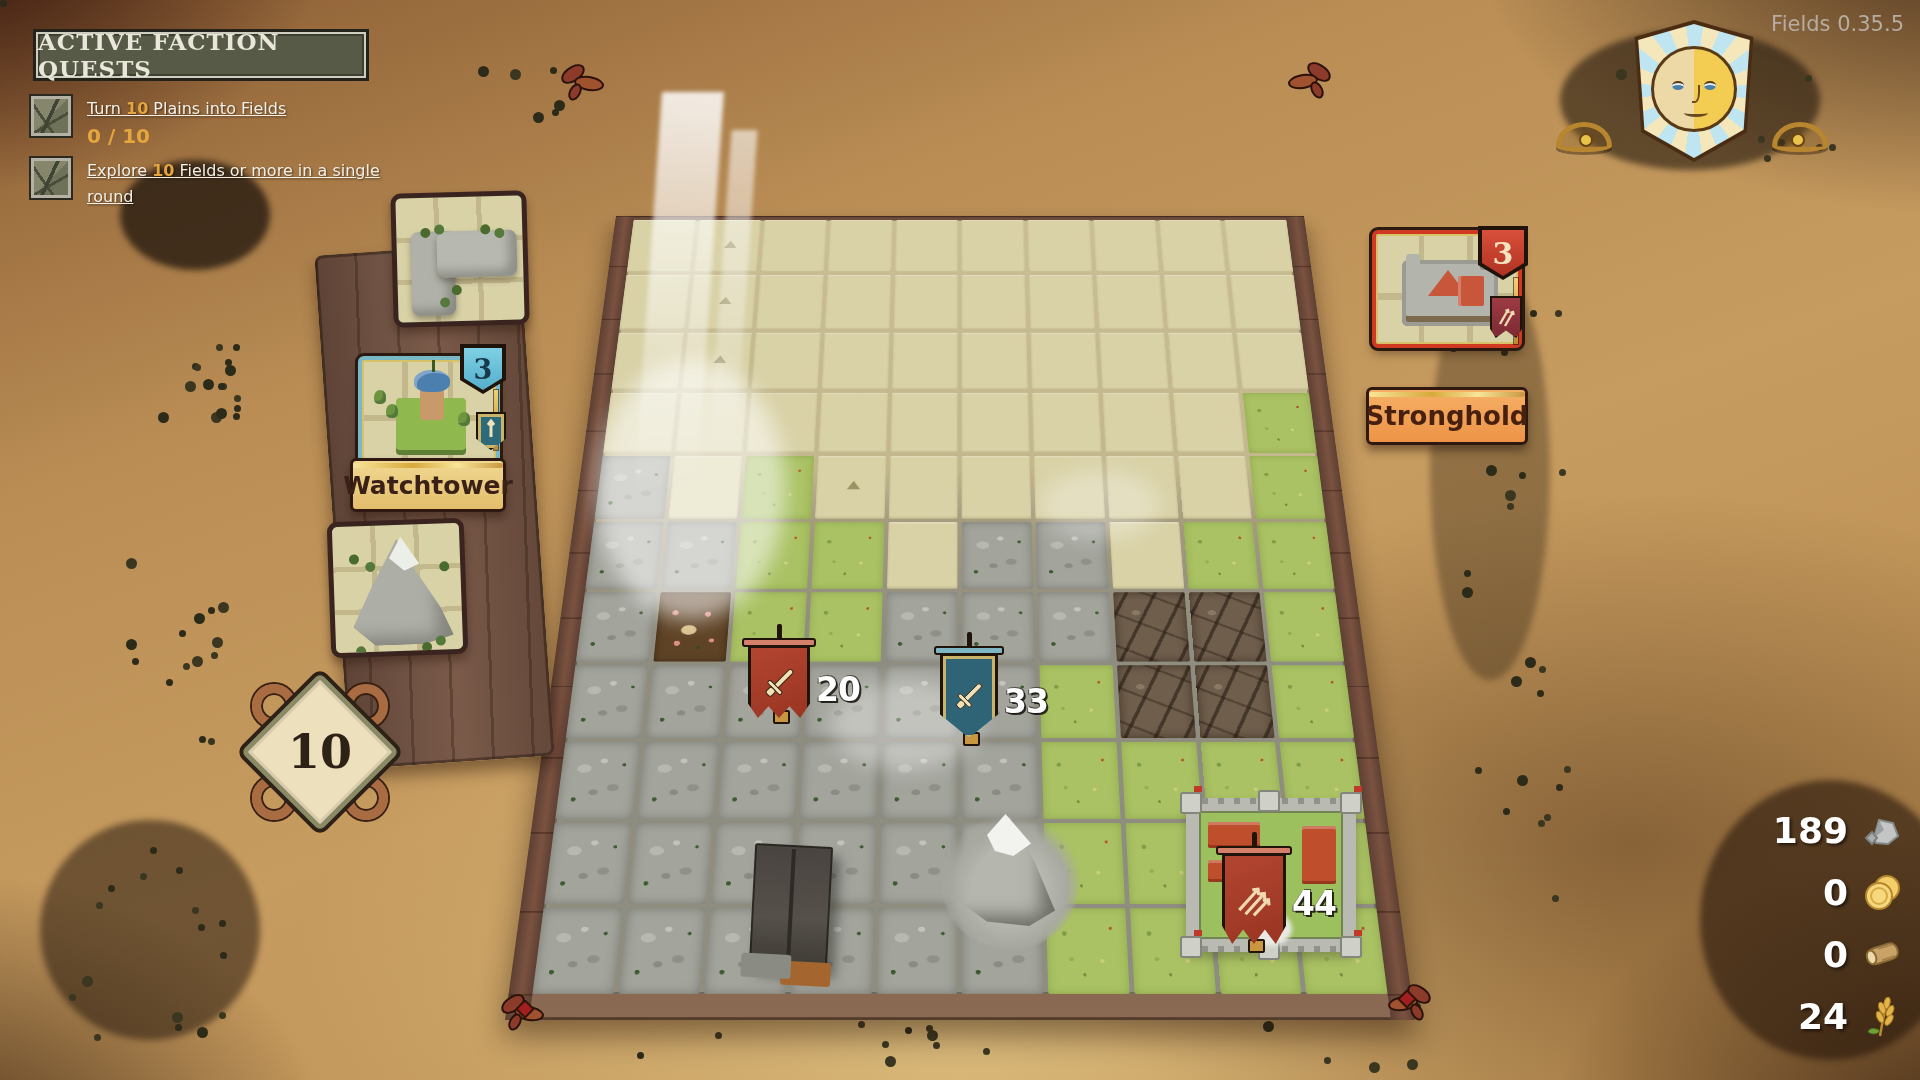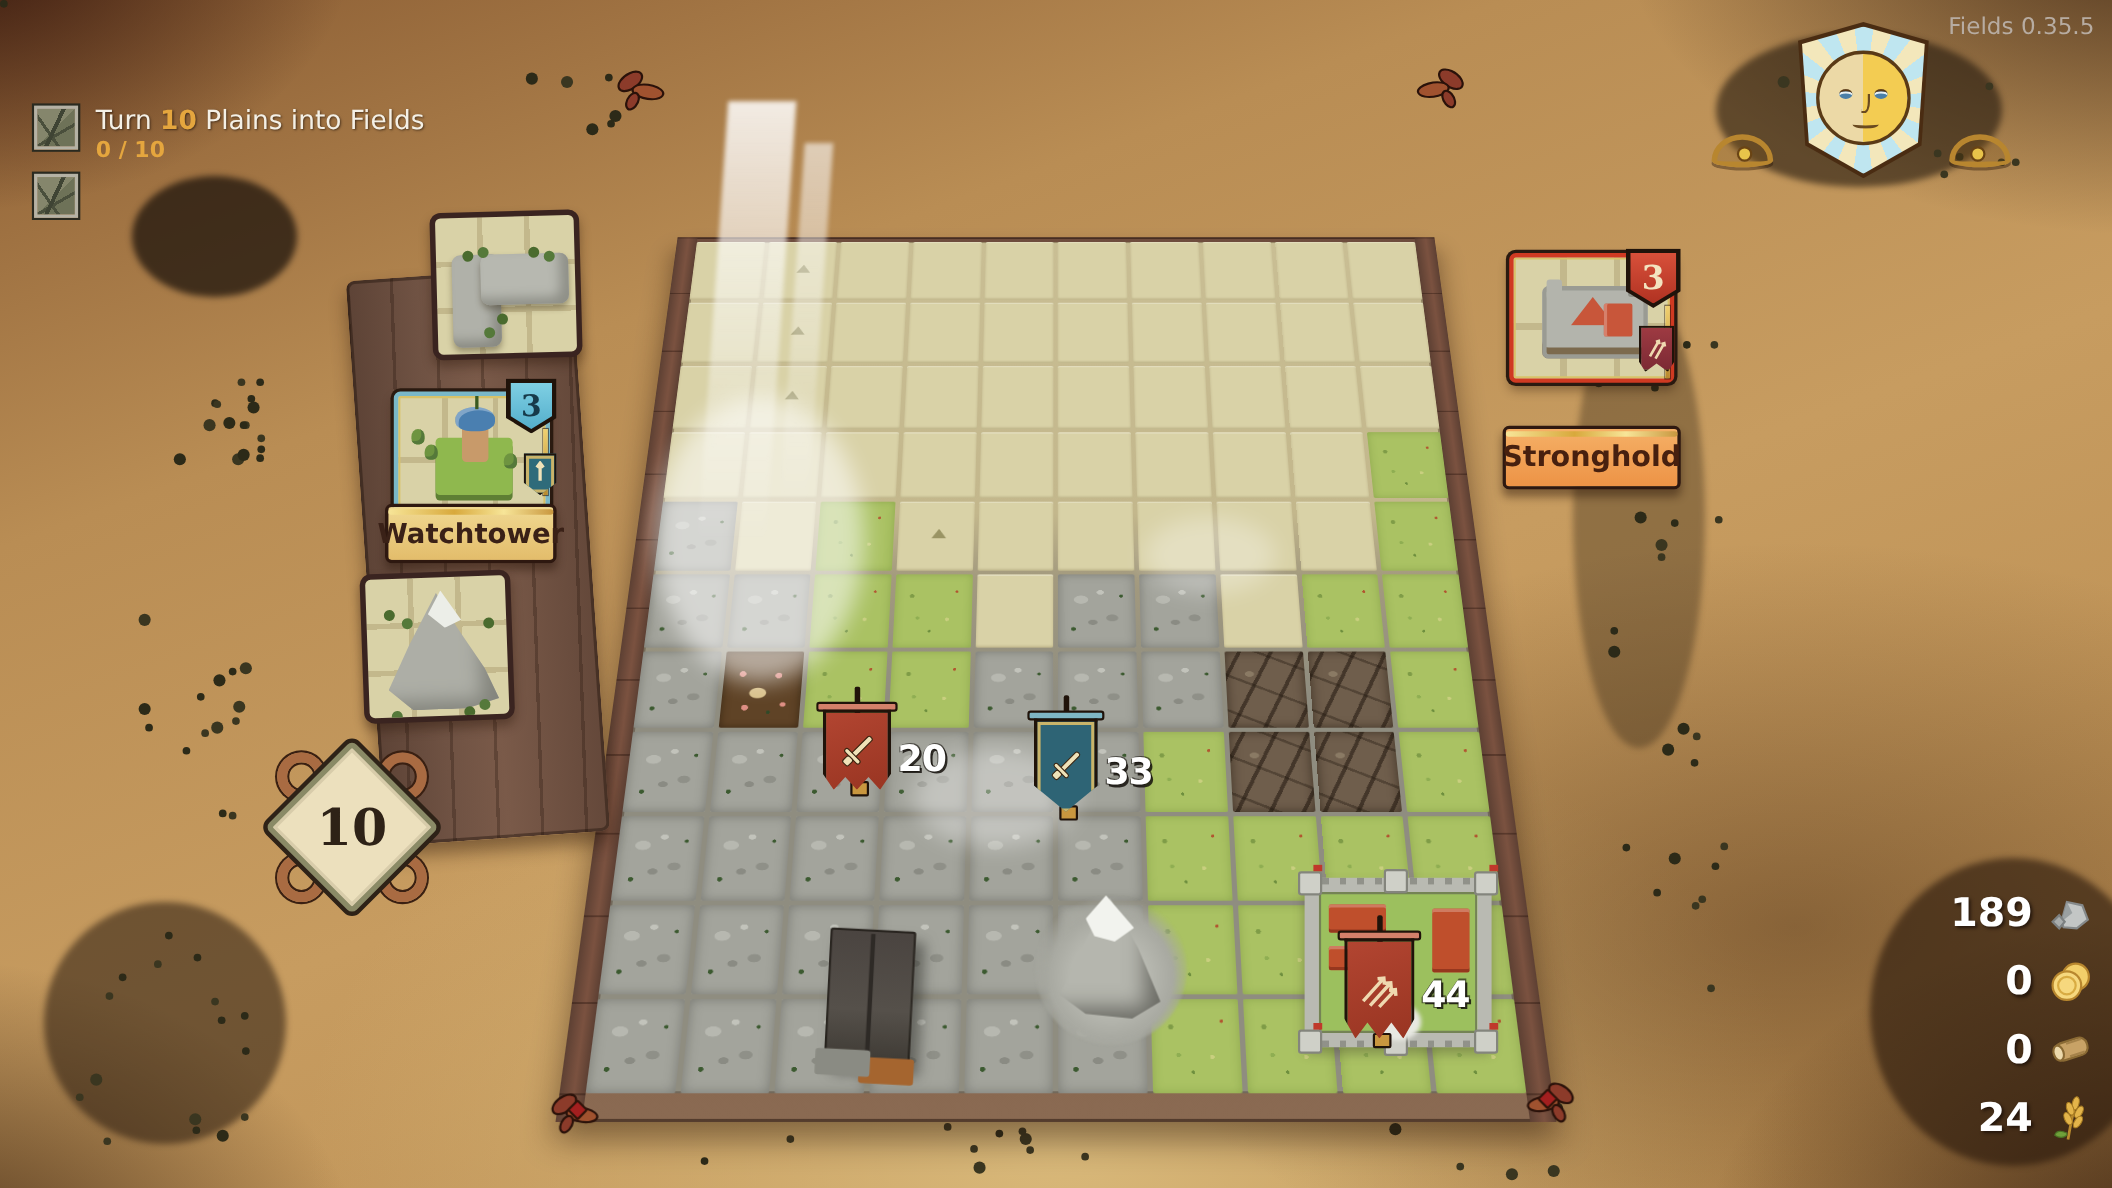--- a/index.html
+++ b/index.html
@@ -125,21 +125,21 @@
   #questTitle{position:absolute;left:36px;top:32px;width:330px;height:46px;display:flex;align-items:center;justify-content:center;
     background:#565a47;border:2px solid #cfccc0;box-shadow:0 0 0 3px #23231b, inset 0 0 0 2px #3c4031;
     color:#e9e6da;font-family:"DejaVu Serif","Liberation Serif",serif;font-size:23px;letter-spacing:1px;font-weight:bold;}
   .quest-item{position:absolute;left:31px;display:flex;gap:16px;}
   .qbox{flex:0 0 40px;width:40px;height:40px;background:linear-gradient(135deg,#85866c 0 50%,#6e7258 50%);
     border:3px solid #b5b2a5;box-shadow:0 0 0 2px #2a2a20;
     background-image:linear-gradient(115deg,transparent 44%,#3f4434 44% 52%,transparent 52%),
       linear-gradient(55deg,transparent 30%,#4a4f3c 30% 36%,transparent 36%),
       linear-gradient(150deg,transparent 60%,#4a4f3c 60% 66%,transparent 66%),
       linear-gradient(135deg,#85866c 0 50%,#6e7258 50%);}
-  .qtext{color:#f4f0e6;font-size:24px;line-height:26px;max-width:330px;text-shadow:1px 1px 2px rgba(20,10,5,.6);}
+  .qtext{color:#f4f0e6;font-size:16px;line-height:26px;max-width:330px;text-shadow:1px 1px 2px rgba(20,10,5,.6);text-decoration:underline;}
   .qnum{color:#e5a63e;font-weight:bold;}
   .qprogress{color:#e5a63e;font-weight:bold;font-size:20px;margin-top:2px;}
 
   
   #versionLabel{position:absolute;top:12px;right:16px;color:#b7aca2;font-size:21px;}
   #sunShield{position:absolute;left:1628px;top:20px;width:132px;height:142px;}
   .shieldclip{clip-path:polygon(50% 100%,10% 79%,5% 12%,50% 0,95% 12%,90% 79%);}
   #sunShield .outline{position:absolute;inset:0;background:#4a2c12;}
   #sunShield .rays{position:absolute;inset:4px;background:repeating-conic-gradient(from 8deg,#f3e7bb 0 15deg,#bfe6f0 15deg 30deg);}
   #sunShield .face{position:absolute;left:23px;top:26px;width:86px;height:86px;border-radius:50%;
@@ -457,29 +457,35 @@
               <path d="M6 30 L24 10 M18.5 10.5 L24 10 L24.5 15.5"></path>
               <path d="M12 34 L30 14 M24.5 14.5 L30 14 L30.5 19.5"></path>
               <path d="M20 35 L34 20 M28.5 20.5 L34 20 L34.5 25.5"></path>
             </g>
           </svg>
         </div>
     <div class="unit-num" style="left:70px;top:36px;">44</div>
       </div>
     </div>
 
+<div id="questTitle">
+      <span>ACTIVE FACTION QUESTS</span>
+    </div>
 <div class="quest-item" style="top:96px;">
   <div class="qbox"></div>
   <div>
     <div class="qtext"><span>Turn </span><span class="qnum">10</span><span> Plains into Fields</span></div>
     <div class="qprogress">0 / 10</div>
   </div>
 </div>
 <div class="quest-item" style="top:158px;">
   <div class="qbox"></div>
+  <div>
+    <div class="qtext"><span>Explore </span><span class="qnum">10</span><span> Fields or more in a single round</span></div>
+  </div>
 </div>
 
 <div id="versionLabel">Fields 0.35.5</div>
 <div id="sunShield">
   <div class="outline shieldclip"></div>
   <div class="rays shieldclip"></div>
   <div class="face">
     <div class="eye l"></div>
         <div class="eye r"></div>
         <div class="nose"></div>

